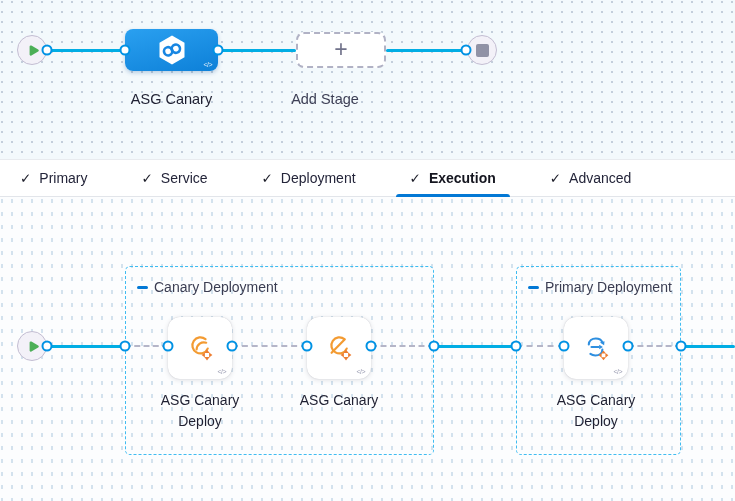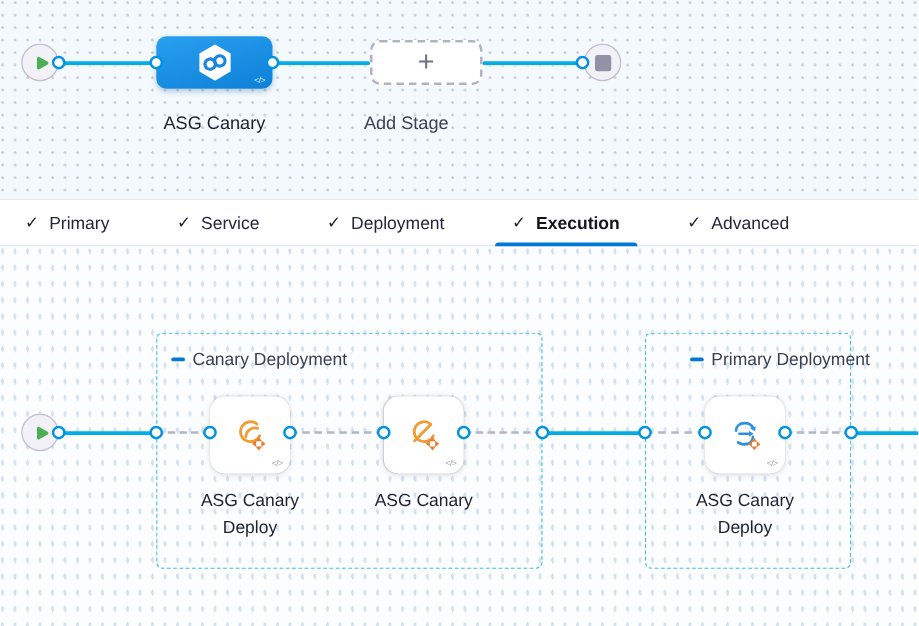--- a/index.html
+++ b/index.html
@@ -166,21 +166,21 @@
 
   <div class="exec-canvas">
 
     <div class="group" style="left:125px;width:309px;"></div>
     <div class="group" style="left:516px;width:165px;"></div>
 
     <div class="group-header" style="left:137px;">
       <span class="minus-icon"></span>
       <span>Canary Deployment</span>
     </div>
-    <div class="group-header" style="left:552px;">
+    <div class="group-header" style="left:528px;">
       <span class="minus-icon"></span>
       <span>Primary Deployment</span>
     </div>
 
     <div class="sline" style="left:47px;top:147.5px;width:78px;"></div>
     <div class="sline" style="left:434px;top:147.5px;width:82px;"></div>
     <div class="sline" style="left:681px;top:147.5px;width:54px;"></div>
 
     <div class="dline" style="left:125px;top:148px;width:43px;"></div>
     <div class="dline" style="left:232px;top:148px;width:75px;"></div>

